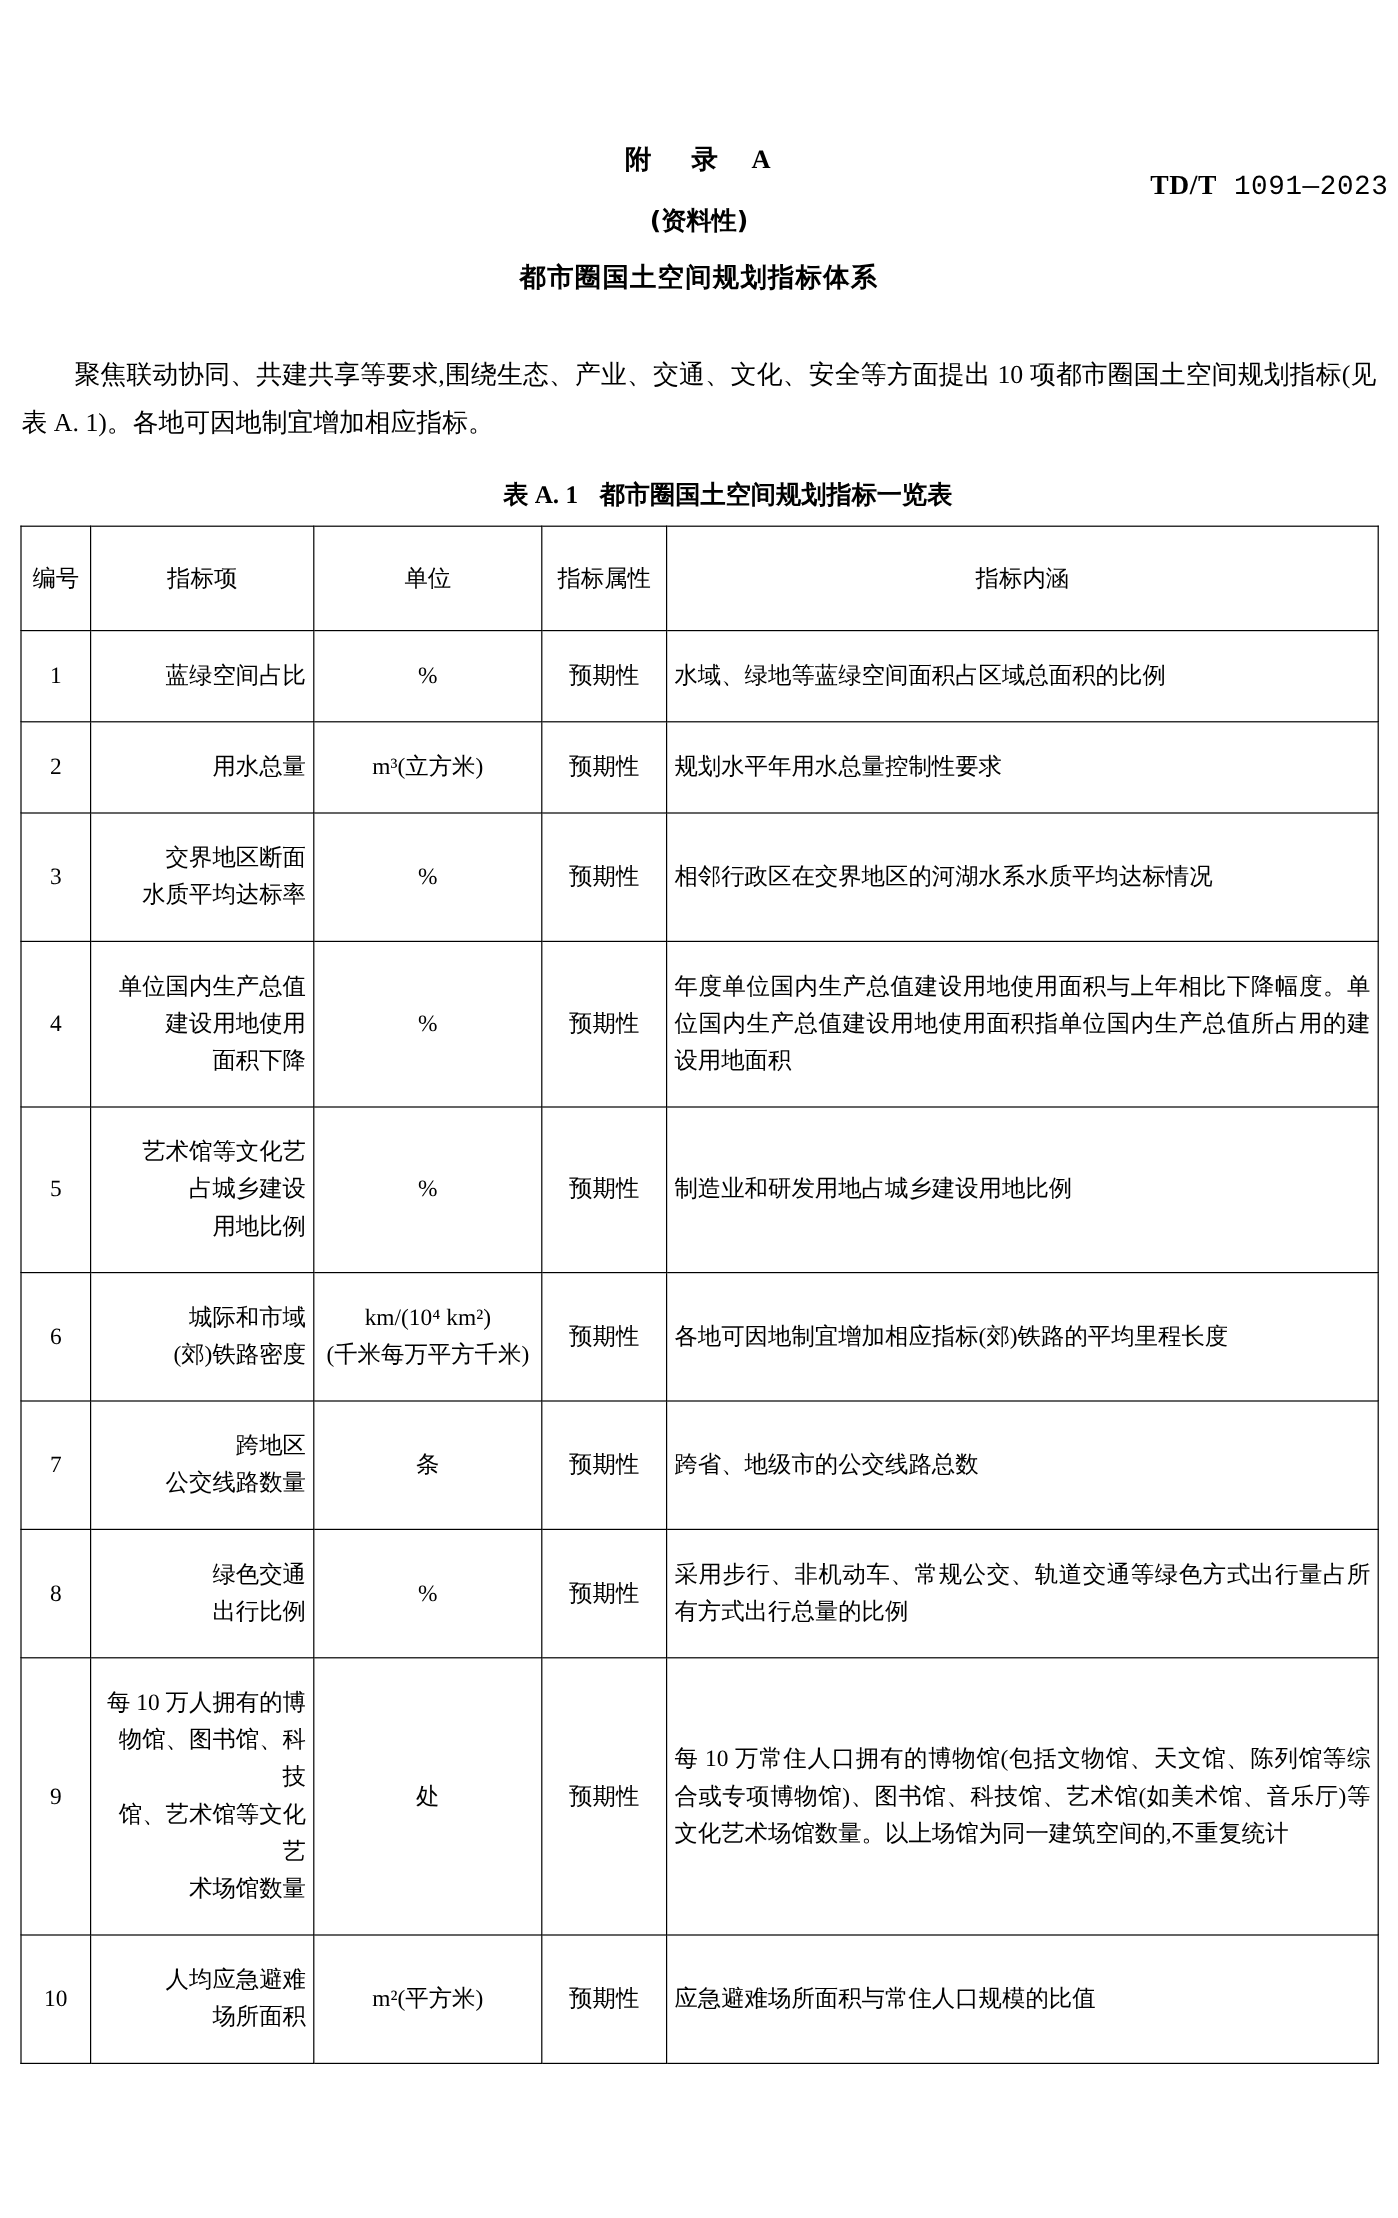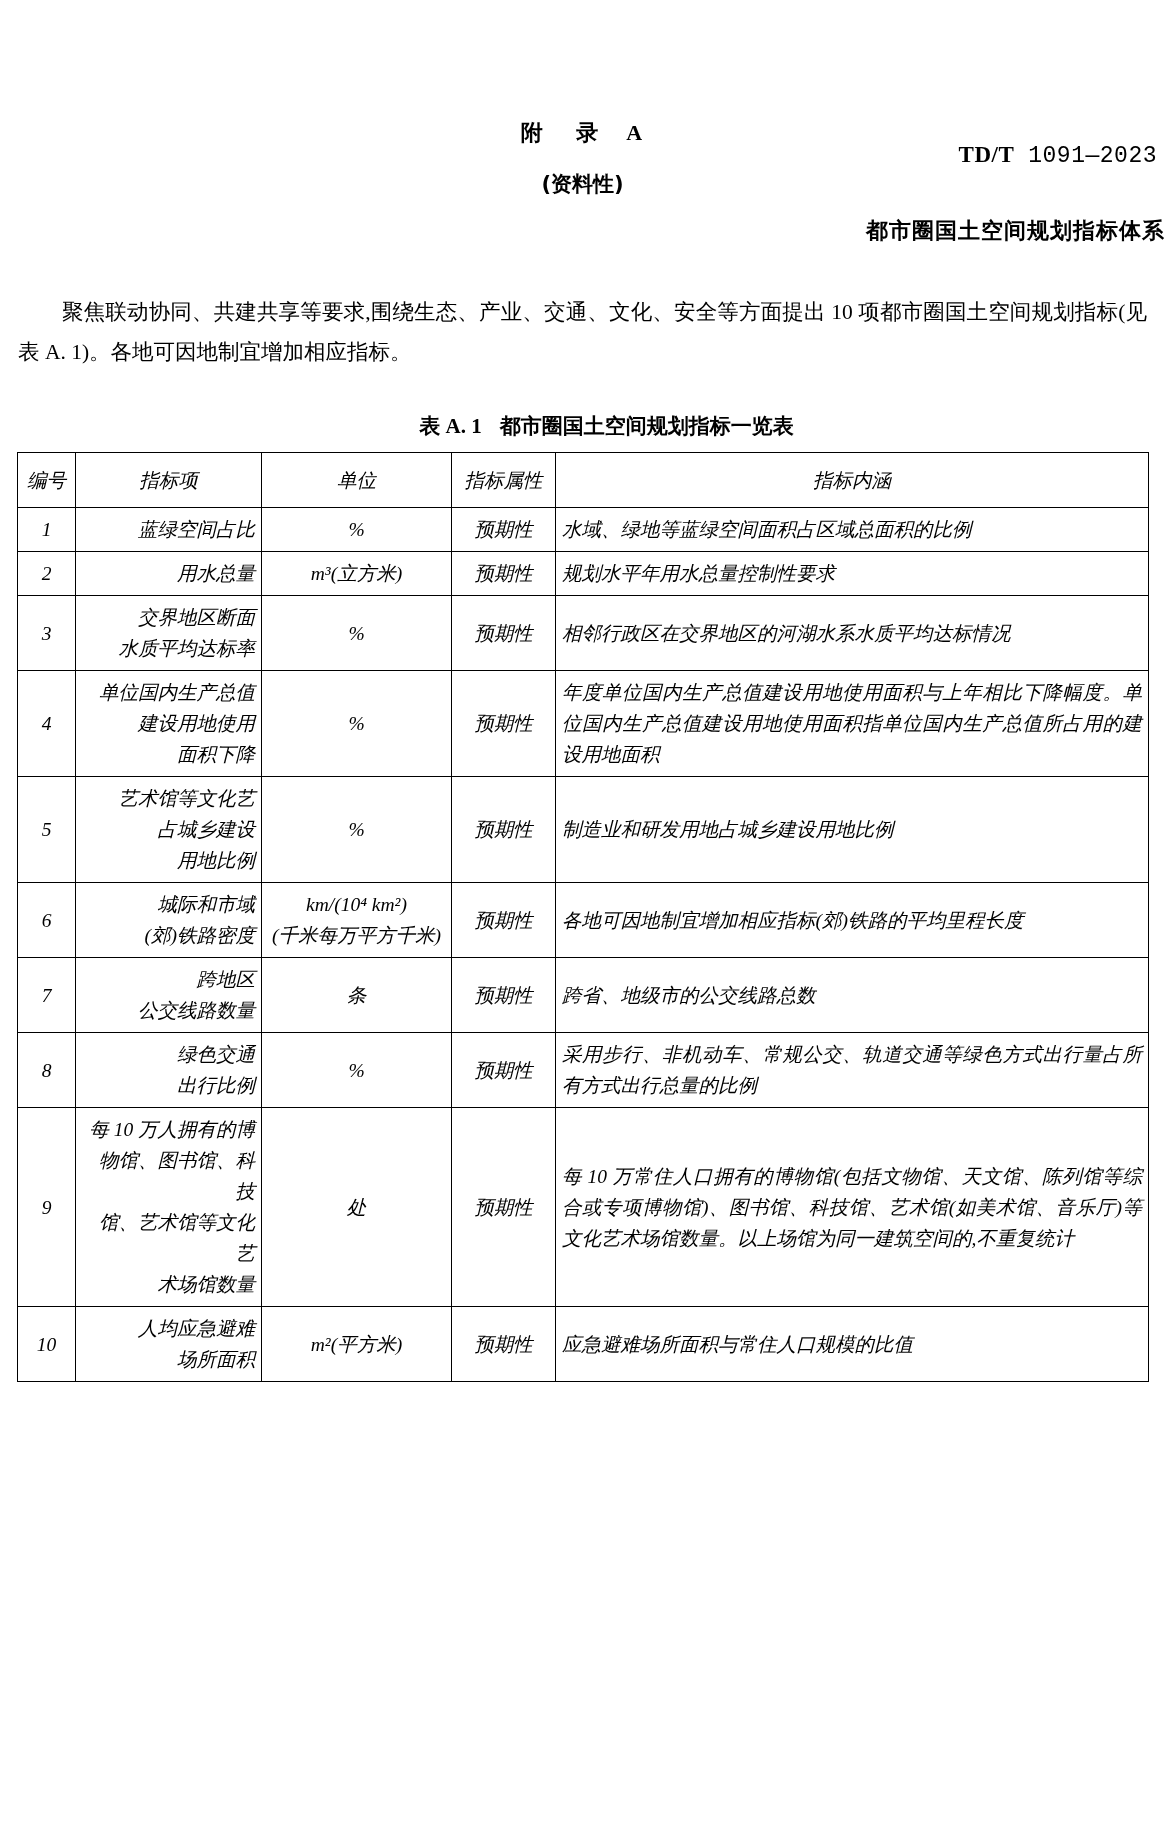--- a/index.html
+++ b/index.html
@@ -54,66 +54,65 @@
   .annex-title .cn { letter-spacing: 14px; }
   .annex-title .letter { margin-left: 14px; }
   .annex-sub {
     text-align: center;
     font-size: 21px;
     font-weight: bold;
     margin-top: 22px;
     font-family: "DejaVu Sans", sans-serif;
   }
   .annex-name {
-    text-align: right;
+    text-align: center;
     font-size: 22px;
     font-weight: bold;
     margin-top: 18px;
     font-family: "DejaVu Sans", sans-serif;
     letter-spacing: 1px;
   }
   
   .body-para {
     margin: 46px 18px 0 18px;
     font-size: 21.5px;
     line-height: 40px;
     text-align: justify;
     text-indent: 44px;
     font-family: "Liberation Serif", "DejaVu Serif", serif;
   }
   
   .table-caption {
     text-align: center;
     font-size: 21px;
     font-weight: bold;
-    margin-top: 40px;
+    margin-top: 26px;
     margin-bottom: 12px;
     font-family: "DejaVu Sans", sans-serif;
     padding-left: 48px;
   }
   .table-caption .cap-num {
     font-family: "Liberation Serif", serif;
   }
   .table-caption .cap-gap { display: inline-block; width: 18px; }
   
   table.indicator-table {
     border-collapse: collapse;
     width: 1131px;
     margin: 0 17px;
     table-layout: fixed;
     font-family: "Liberation Serif", "DejaVu Serif", serif;
   }
   table.indicator-table th,
   table.indicator-table td {
     border: 1.4px solid #000000;
     font-size: 19.5px;
-    padding: 6px 6px;
+    padding: 22px 6px;
     vertical-align: middle;
     line-height: 31px;
-    font-style: italic;
   }
   table.indicator-table th {
     font-weight: normal;
     text-align: center;
     height: 42px;
   }
   col.c-no      { width: 58px; }
   col.c-item    { width: 186px; }
   col.c-unit    { width: 190px; }
   col.c-attr    { width: 104px; }

